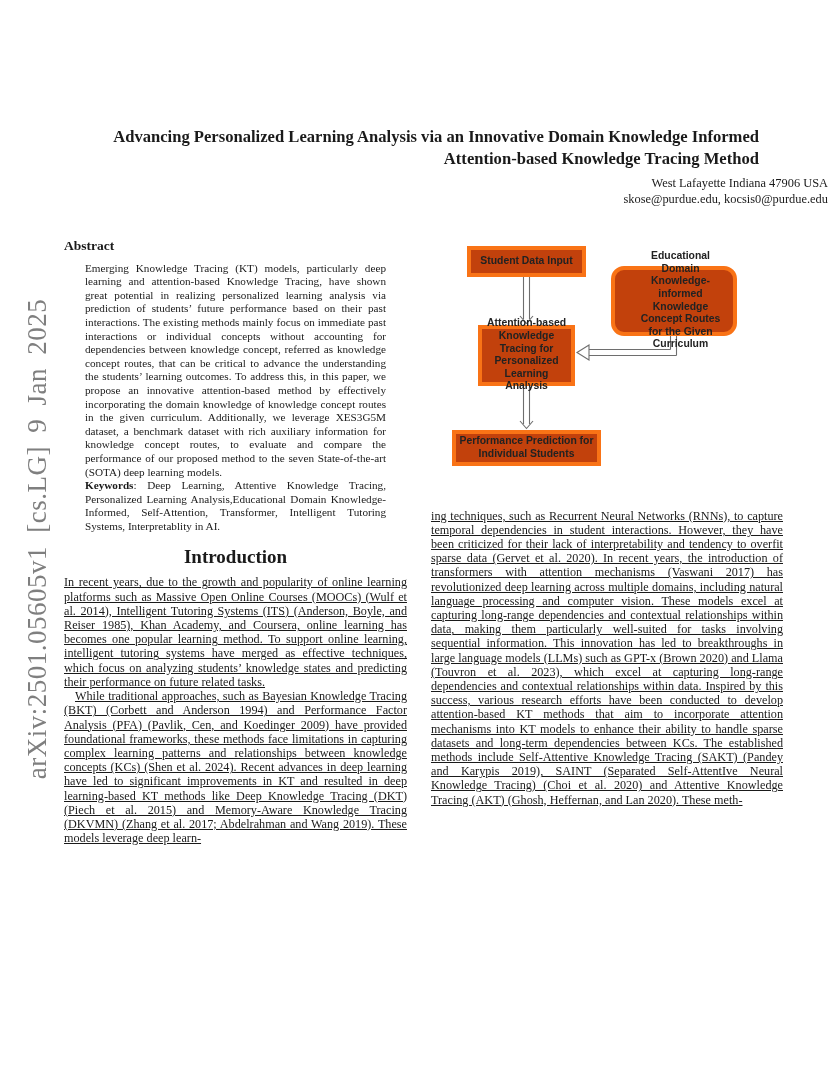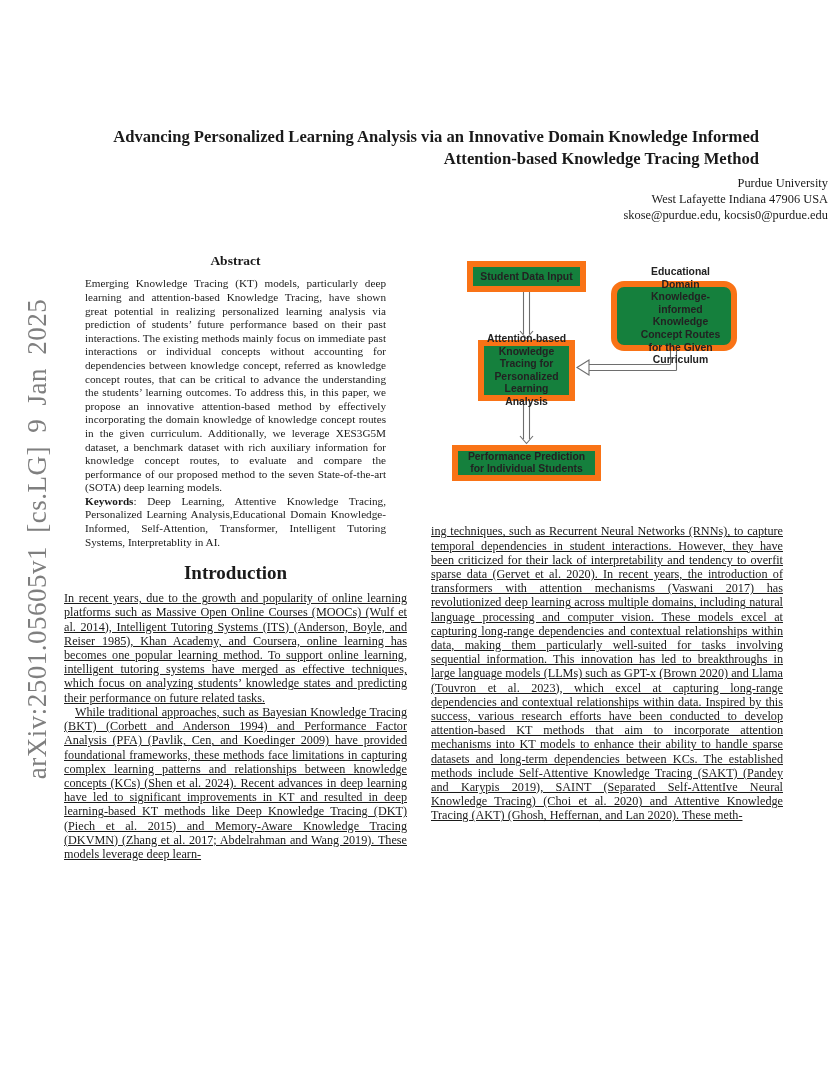--- a/index.html
+++ b/index.html
@@ -28,35 +28,35 @@
     max-width:690px; margin:0 auto;
   }
   .authors { margin-top:16px; font-size:13.4px; font-weight:bold; }
   .affil { margin-top:6px; font-size:12.4px; line-height:15.8px; }
 
   
   .columns { display:flex; margin:30px 36px 0 64px; gap:24px; }
   .col-left  { width:343px; }
   .col-right { width:352px; }
 
-  .abstract-heading { text-align:center; font-weight:bold; font-size:13.5px; margin:0 0 8px 0; }
+  .abstract-heading { font-weight:bold; font-size:13.5px; margin:0 0 8px 0; }
   .abstract-block { padding:0 21px; text-align:justify; font-size:11.2px; line-height:13.6px; hyphens:auto; }
   .abstract-block p { margin:0; }
   .kw-label { font-weight:bold; }
 
   .section-heading { text-align:center; font-weight:bold; font-size:19px; margin:13px 0 7px 0; }
   .body-text { text-align:justify; font-size:12.2px; line-height:14.2px; hyphens:auto;text-decoration:underline; }
   .body-text p { margin:0; }
   .indent { text-indent:11px; }
 
   
   .figure-area { position:relative; width:352px; height:241px; font-family:"Liberation Sans", sans-serif; }
   .fig-box {
     position:absolute; box-sizing:border-box;
-    border:6px solid #f97316; background:#15803d;
+    border:4px solid #f97316; background:#c2410c;
     display:flex; align-items:center; justify-content:center;
     text-align:center; font-size:10.4px; font-weight:600; line-height:12.6px; color:#222;
     padding:1px 2px;
   }
   .fig-box.rounded { border-radius:13px; padding:2px 5px; }
   .fig-arrows { position:absolute; left:0; top:0; }
 
   .figure-caption {
     margin-top:6px; font-size:12.3px; line-height:16px; text-align:justify;
   }
@@ -65,21 +65,20 @@
 </head>
 <body>
 
 <div class="page">
 
   <div class="arxiv-watermark">arXiv:2501.05605v1 [cs.LG] 9 Jan 2025</div>
 
   <div class="title-block">
     <div class="paper-title">Advancing Personalized Learning Analysis via an Innovative Domain Knowledge Informed Attention-based Knowledge Tracing Method</div>
     <div class="affil">
-      <div>Purdue University</div>
       <div>West Lafayette Indiana 47906 USA</div>
       <div>skose@purdue.edu, kocsis0@purdue.edu</div>
     </div>
   </div>
 
   <div class="columns">
 
     <div class="col-left">
       <div class="abstract-heading">Abstract</div>
       <div class="abstract-block">

